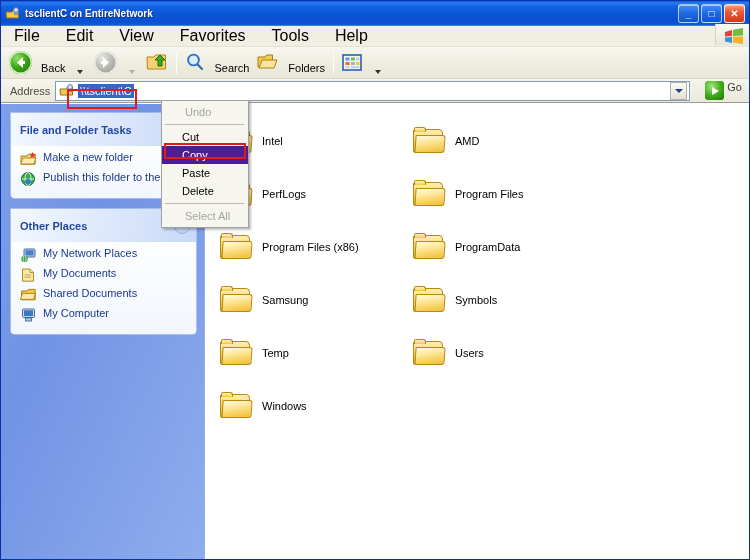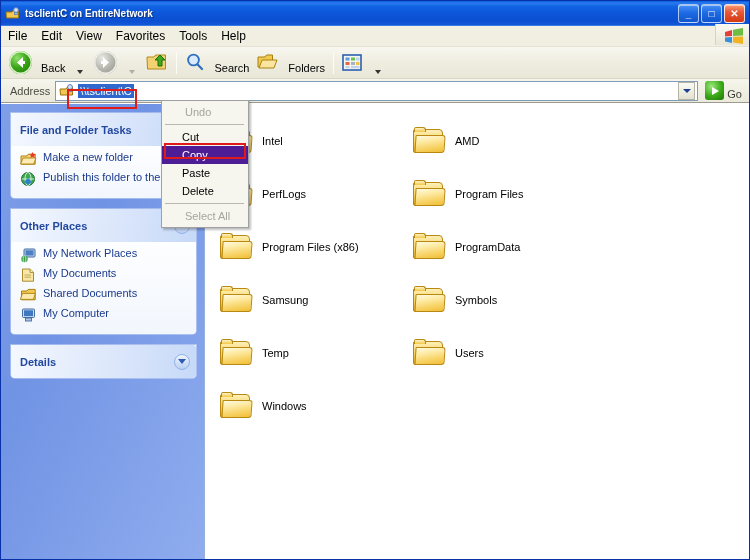--- a/index.html
+++ b/index.html
@@ -53,21 +53,21 @@
   }
 
   
   .menubar {
     height: 21px; background: #F1EFE2;
     display: flex; align-items: center;
     border-bottom: 1px solid #E3E1D3;
     flex: none; position: relative;
   }
   .menu-item {
-    padding: 2px 7px; color: #000; font-size: 12px;
+    padding: 2px 13px; color: #000; font-size: 16px;
   }
   .menu-flag {
     position: absolute; right: 4px; top: 2px;
     width: 22px; height: 17px;
   }
   .menu-flag-bg {
     position: absolute; right: 0; top: -2px; width: 34px; height: 21px;
     background: linear-gradient(180deg,#FAFAF2,#E8E6D8);
     border-left: 1px solid #D6D3C4;
   }
@@ -117,21 +117,21 @@
   }
   .addr-dropdown {
     width: 17px; height: 18px; margin-left: auto;
     background: linear-gradient(180deg,#FBFBF6,#E3E1D2);
     border: 1px solid #B5B3A4; display: flex; align-items: center; justify-content: center;
   }
   .chev-down {
     width: 0; height: 0; border-left: 4px solid transparent;
     border-right: 4px solid transparent; border-top: 4px solid #1B3F8F;
   }
-  .go-btn { display: flex; align-items: flex-end; gap: 3px; padding: 0 4px 0 7px; }
+  .go-btn { display: flex; align-items: flex-start; gap: 3px; padding: 0 4px 0 15px; }
   .go-icon {
     width: 19px; height: 19px; border-radius: 3px; position: relative;
     background: radial-gradient(circle at 35% 28%, #9CE87C 0%, #3FAD1B 50%, #1D7505 100%);
     display: flex; align-items: center; justify-content: center;
   }
   .go-icon:after {
     content: ""; width: 0; height: 0;
     border-top: 4px solid transparent; border-bottom: 4px solid transparent;
     border-left: 7px solid #fff; margin-left: 2px;
   }
@@ -453,28 +453,20 @@
                 <rect x="2.5" y="2" width="12" height="8.5" rx="1" fill="#C9DCF2" stroke="#466C9E" stroke-width="1"></rect>
                 <rect x="4" y="3.3" width="9" height="5.8" fill="#3F77C0"></rect>
                 <rect x="5.5" y="11" width="6" height="3" fill="#AFC6E2" stroke="#466C9E" stroke-width=".9"></rect>
               </svg>
             </span>
             <span class="txt">My Computer</span>
           </div>
         </div>
       </div>
 
-      <div class="panel">
-        <div class="panel-head" style="border-radius:3px">
-          <span class="panel-title">Details</span>
-          <span class="panel-toggle">
-            <span class="chev dn"></span>
-          </span>
-        </div>
-      </div>
 
     </div>
 
     <div class="listarea">
       <div class="grid">
         <div class="fitem">
           <span class="folder">
               <span class="back"></span>
               <span class="tab"></span>
               <span class="front"></span>

